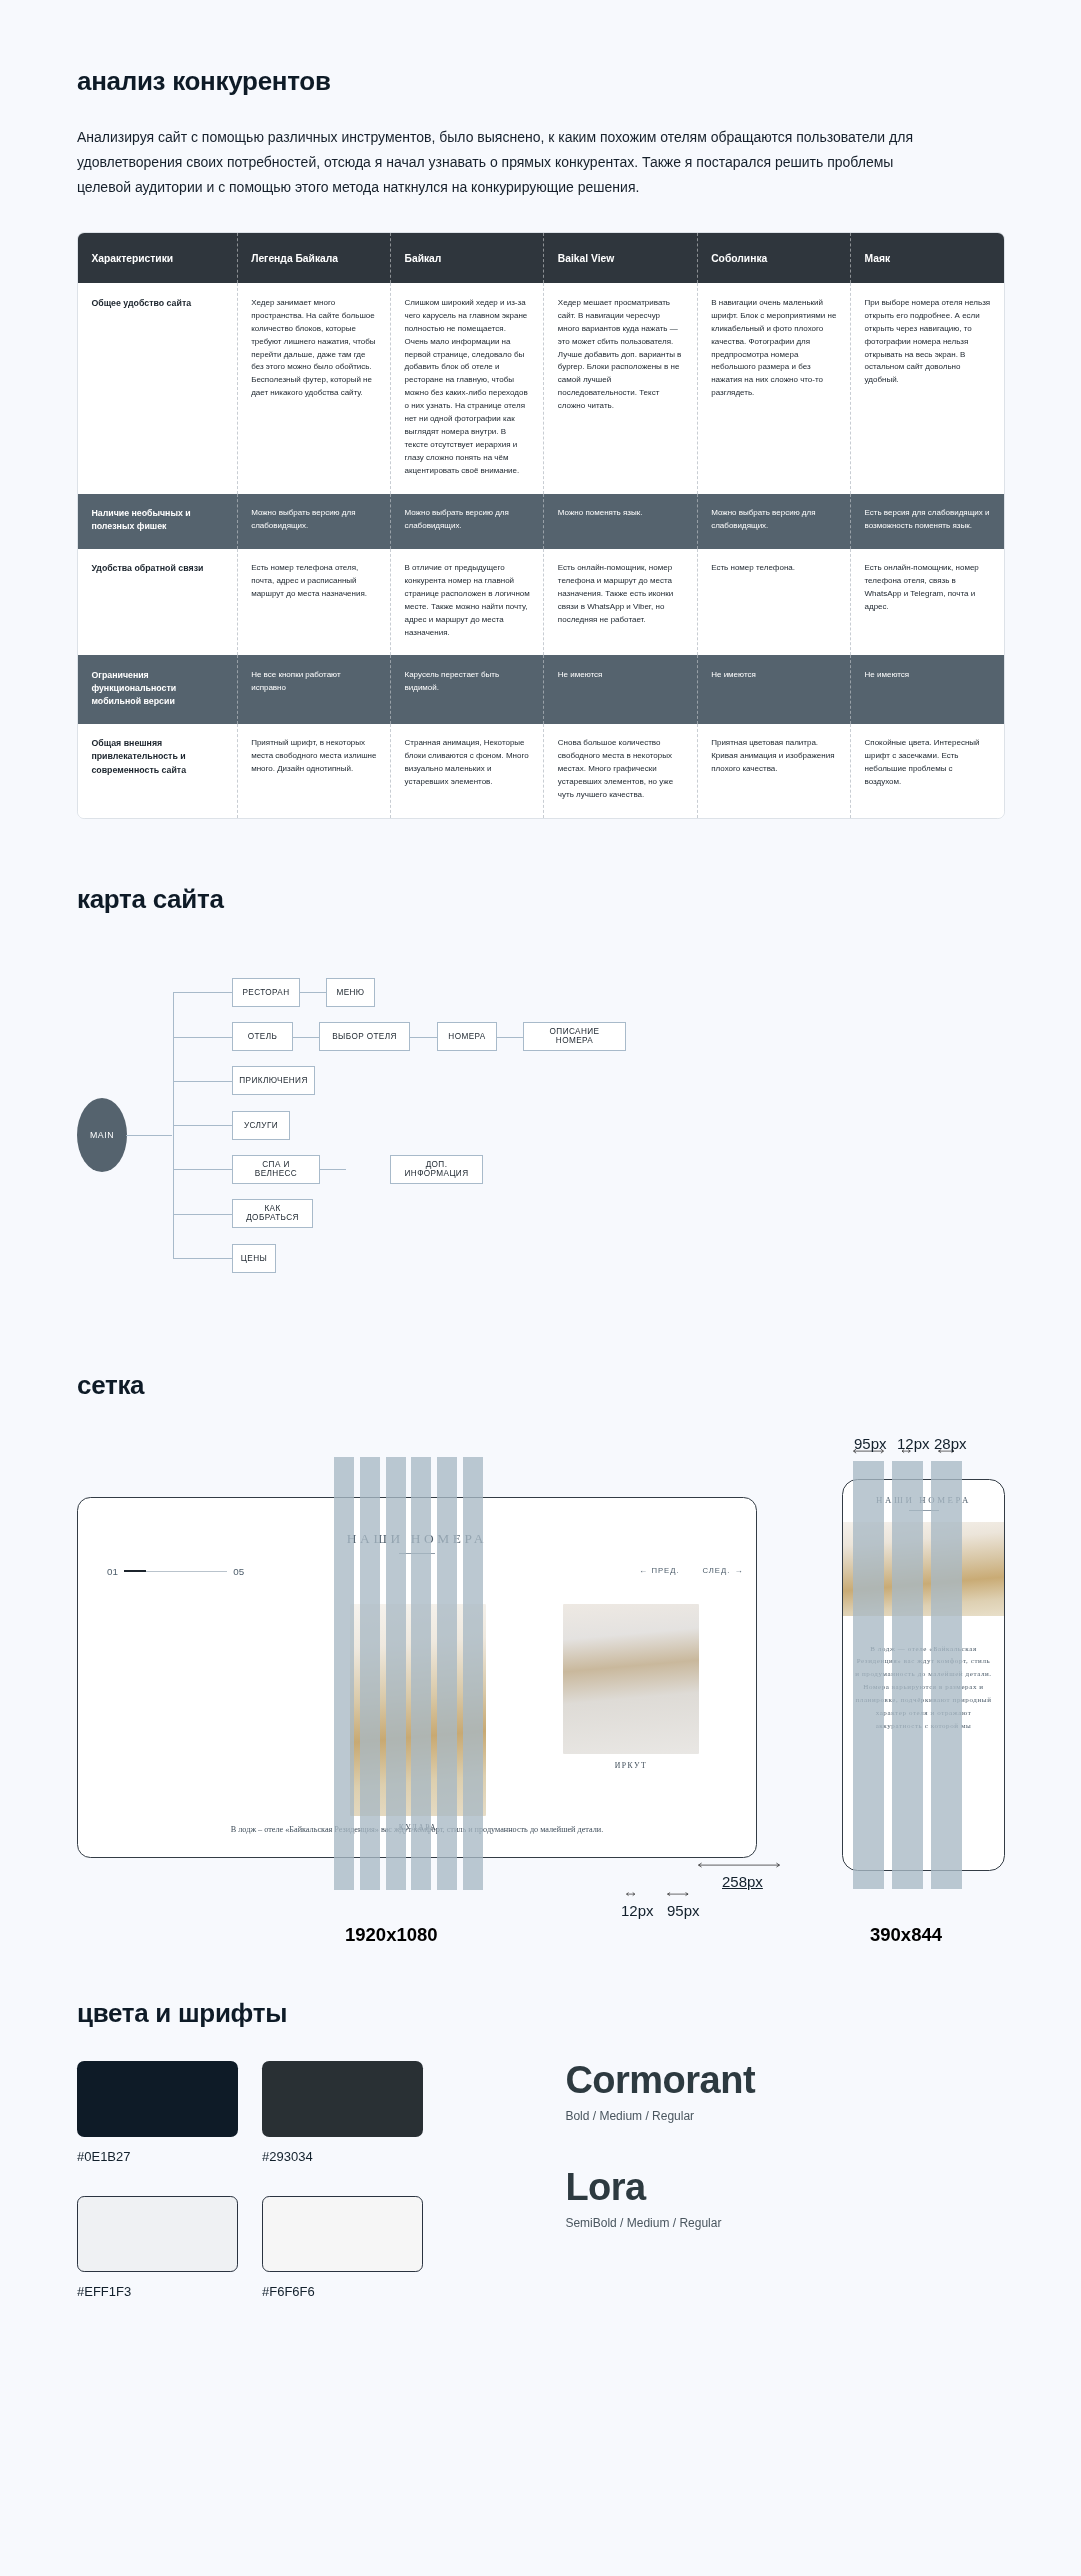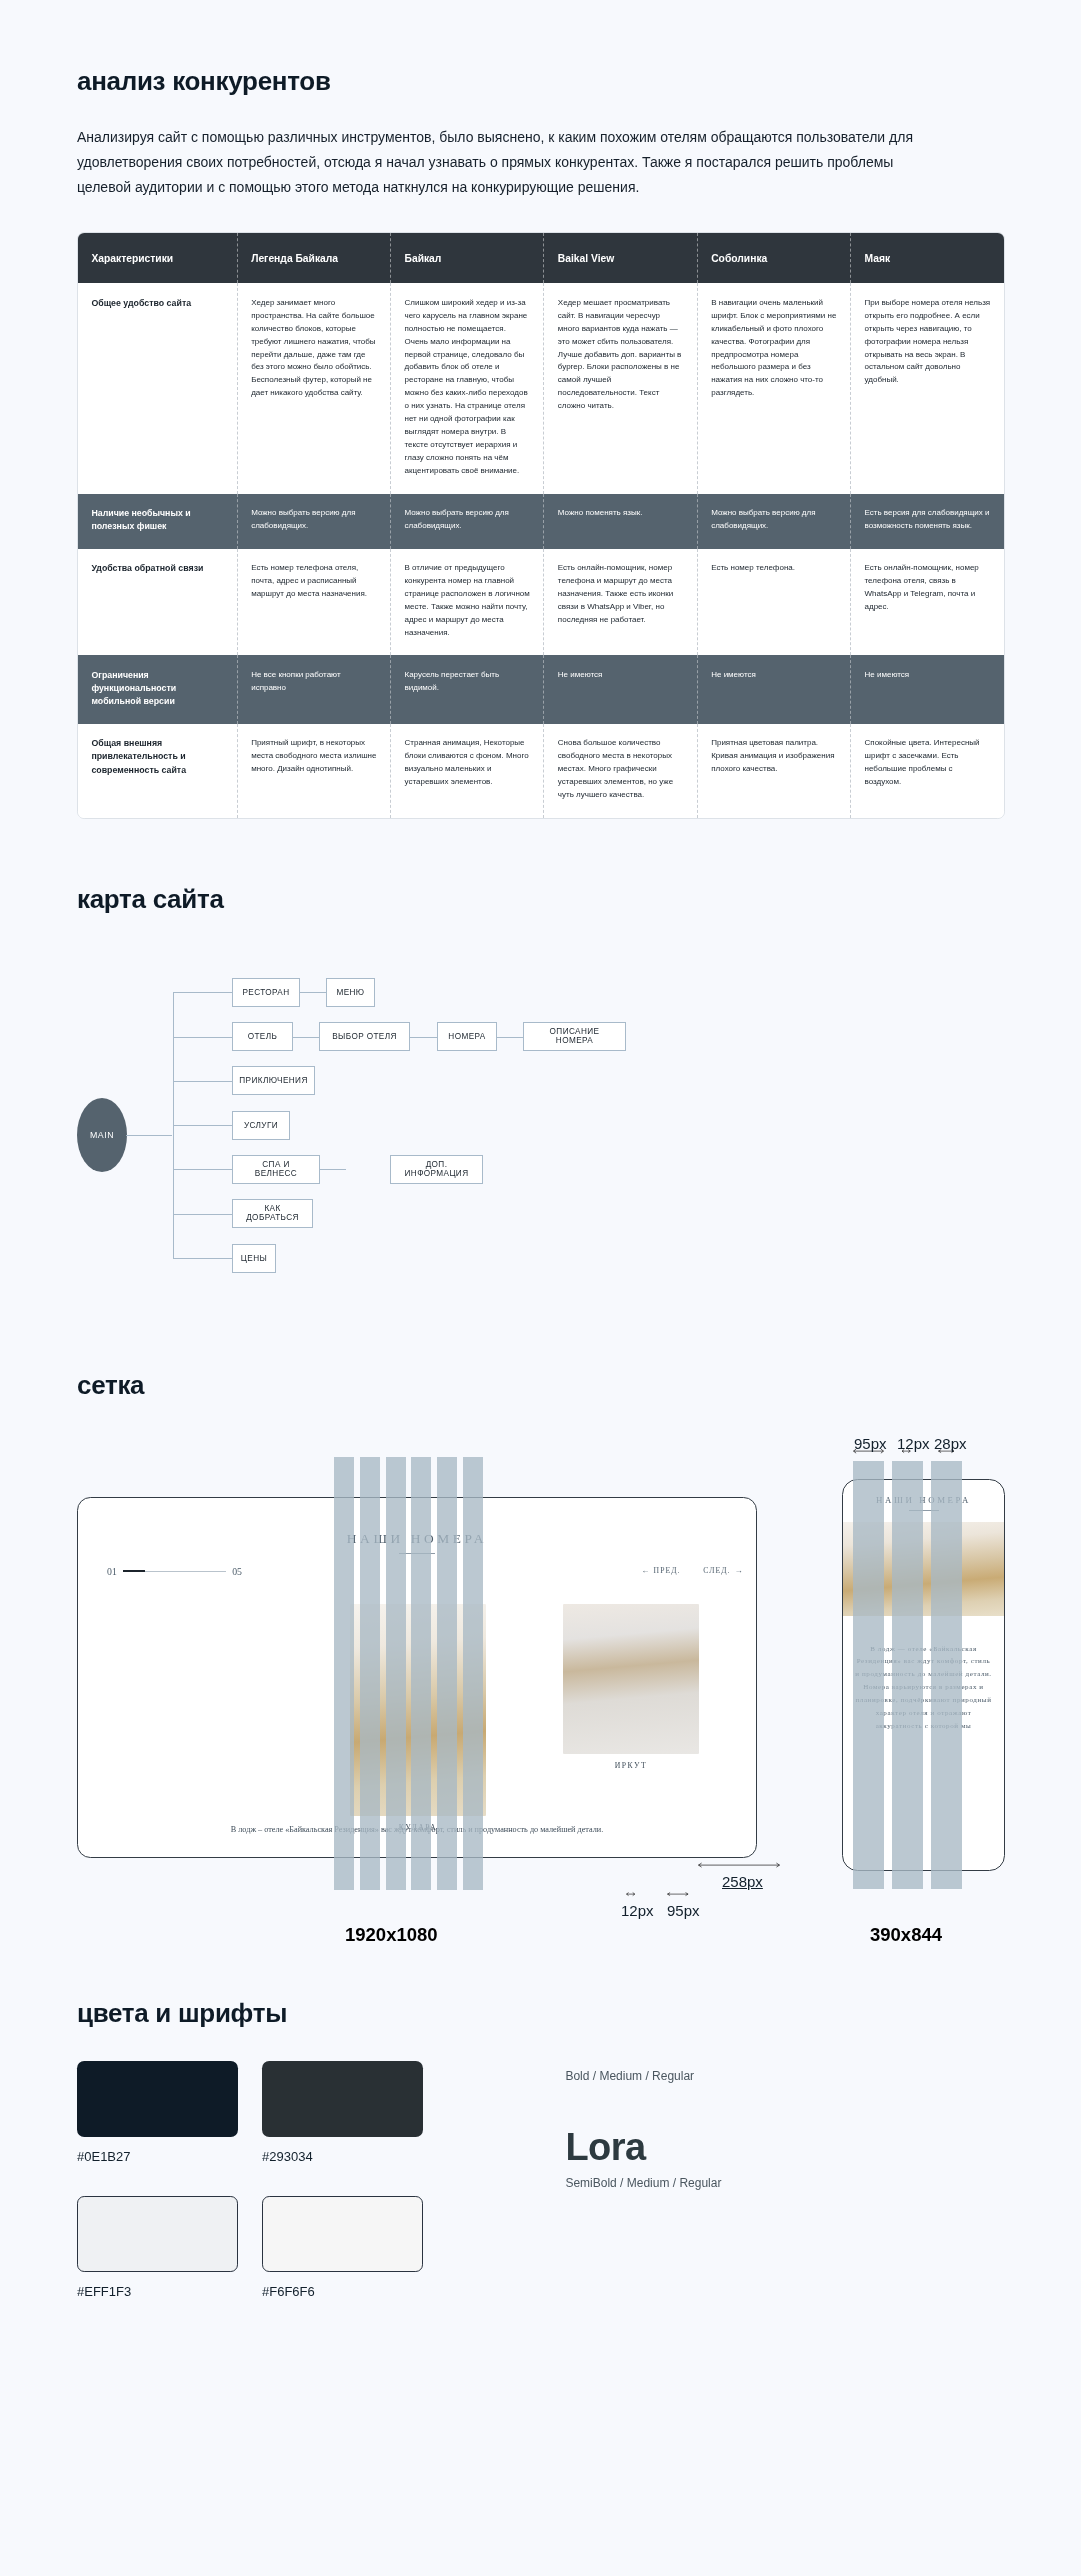--- a/index.html
+++ b/index.html
@@ -131,21 +131,21 @@
   .mock-title {
     text-align: center;
     font-family: "Liberation Serif", serif;
     color: #4C5C6A;
     letter-spacing: 3.6px;
   }
   .mock-rule { width: 36px; height: 0.5px; background: #8D9AA6; margin: 6.2px auto 0; }
 
   .carousel-ctl {
     display: flex; align-items: center;
-    font-family: Liberation Serif, serif;
+    font-family: Liberation Sans, sans-serif;
     color: #4C5C6A;
   }
   .prog-bar { width: 103px; height: 0.5px; background: #B9C3CC; position: relative; margin: 0 6.2px; }
   .prog-bar::before { content: ""; position: absolute; left: 0; top: -0.5px; width: 21.6px; height: 1.5px; background: #1C242C; }
 
   .room-card { position: absolute; }
   .room-photo {
     border-radius: 1px;
     background-size: cover;
     background-position: center;
@@ -463,20 +463,21 @@
             </div>
             <div class="swatch-item">
               <div class="swatch-box bordered" style="background: rgb(246, 246, 246);"></div>
               <div class="swatch-hex">#F6F6F6</div>
             </div>
           </div>
       </div>
 
       <div class="font-col" id="font-col">
           <div class="font-block">
+            <div class="font-name">Cormorant</div>
             <div class="font-weights">Bold / Medium / Regular</div>
           </div>
           <div class="font-block">
             <div class="font-name">Lora</div>
             <div class="font-weights">SemiBold / Medium / Regular</div>
           </div>
         </div>
     </div>
   </section>
 

